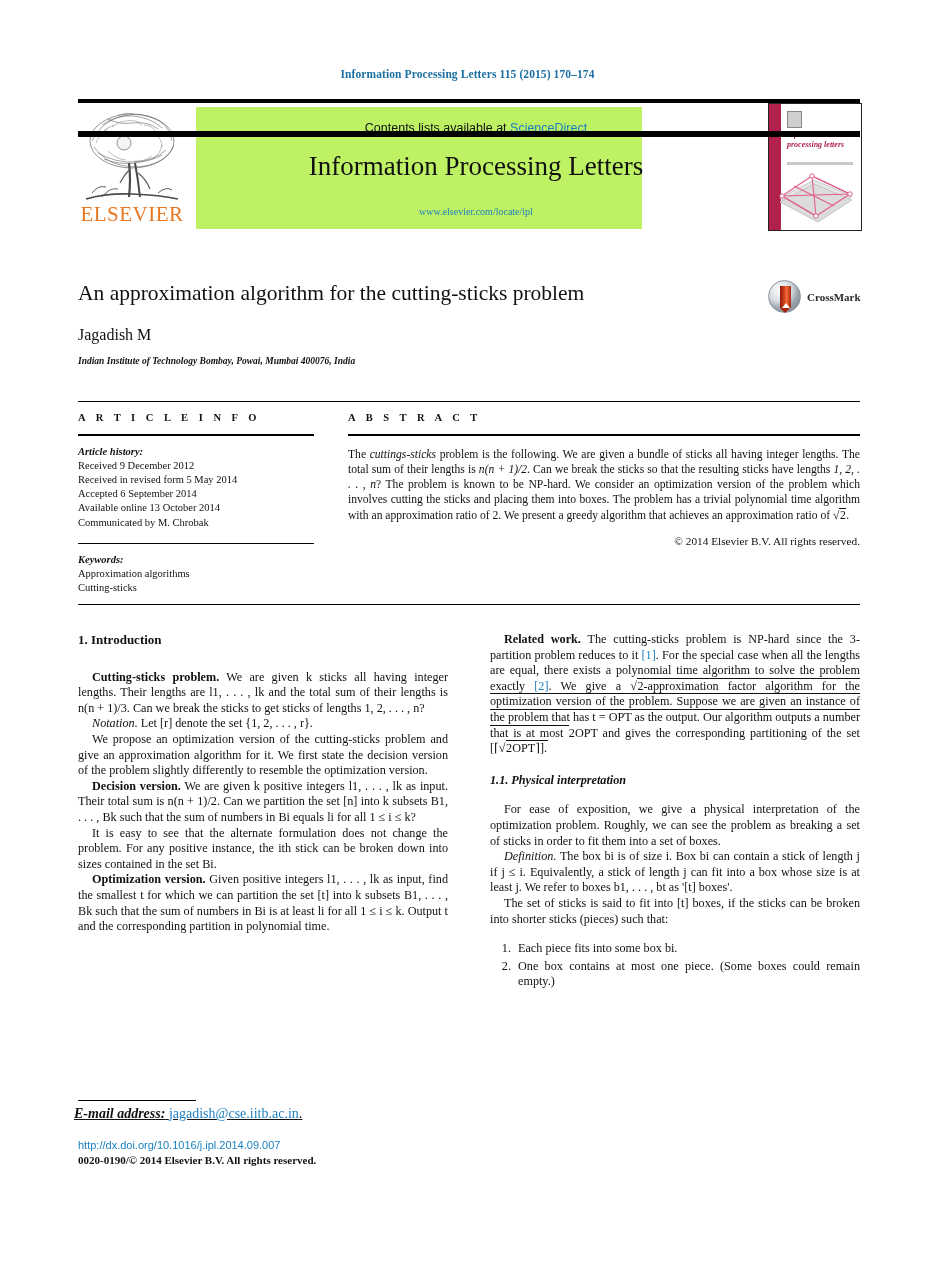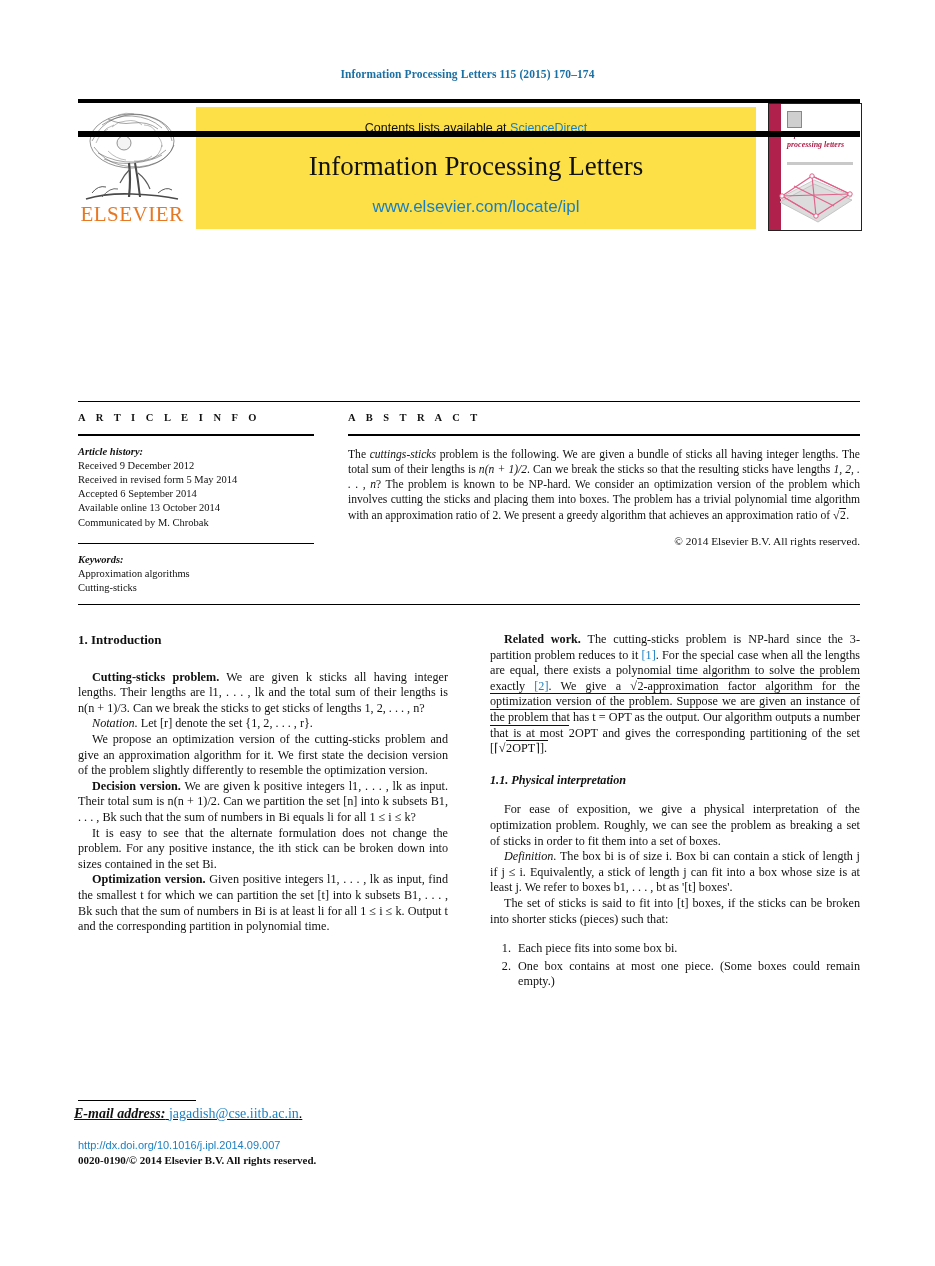--- a/index.html
+++ b/index.html
@@ -75,23 +75,23 @@
     font-family: "Liberation Serif", serif;
     font-size: 21px;
     letter-spacing: 0.5px;
     color: #E87722;
   }
 
   .masthead-center {
     position: absolute;
     top: 8px;
     left: 118px;
-    width: 560px;
+    width: 446px;
     height: 122px;
-    background: #fde047;
+    background: #bef264;
   }
   .contents-line {
     position: absolute;
     top: 14px;
     left: 0;
     width: 560px;
     text-align: center;
     font-family: "Liberation Sans", sans-serif;
     font-size: 12.5px;
     color: #111;
@@ -108,22 +108,22 @@
     font-family: "Liberation Serif", serif;
     font-size: 27px;
     color: #111;
   }
   .journal-url {
     position: absolute;
     bottom: 12px;
     left: 0;
     width: 560px;
     text-align: center;
-    font-family: Liberation Sans, sans-serif;
-    font-size: 17px;
+    font-family: Liberation Serif, serif;
+    font-size: 10px;
     color: #1a7fc1;
   }
 
   .cover-thumb {
     position: absolute;
     top: 4px;
     left: 690px;
     width: 92px;
     height: 126px;
     border: 1.5px solid #222;
@@ -508,20 +508,33 @@
         </g>
         <circle cx="38" cy="10" r="2.2" fill="#fff" stroke="#e0618a" stroke-width="1"></circle>
         <circle cx="8" cy="30" r="2.2" fill="#fff" stroke="#e0618a" stroke-width="1"></circle>
         <circle cx="76" cy="28" r="2.2" fill="#fff" stroke="#e0618a" stroke-width="1"></circle>
         <circle cx="42" cy="50" r="2.2" fill="#fff" stroke="#e0618a" stroke-width="1"></circle>
       </svg>
     </div>
   </div>
   <div class="rule-bottom"></div>
 
+  <div class="title-block">
+    <h1 class="paper-title">An approximation algorithm for the cutting-sticks problem</h1>
+    <div class="author">Jagadish M</div>
+    <div class="affiliation">Indian Institute of Technology Bombay, Powai, Mumbai 400076, India</div>
+
+    <div class="crossmark">
+      <div class="cm-disc">
+        <div class="cm-ribbon"></div>
+        <div class="cm-notch"></div>
+      </div>
+      <div class="cm-label">CrossMark</div>
+    </div>
+  </div>
 
   <div class="rule-info-top"></div>
 
   <div class="infocol">
     <div class="sechead">A R T I C L E   I N F O</div>
     <div class="hline"></div>
     <div class="history">
       <span class="ital">Article history:</span><br>
       <span>Received 9 December 2012</span><br>
       <span>Received in revised form 5 May 2014</span><br>

